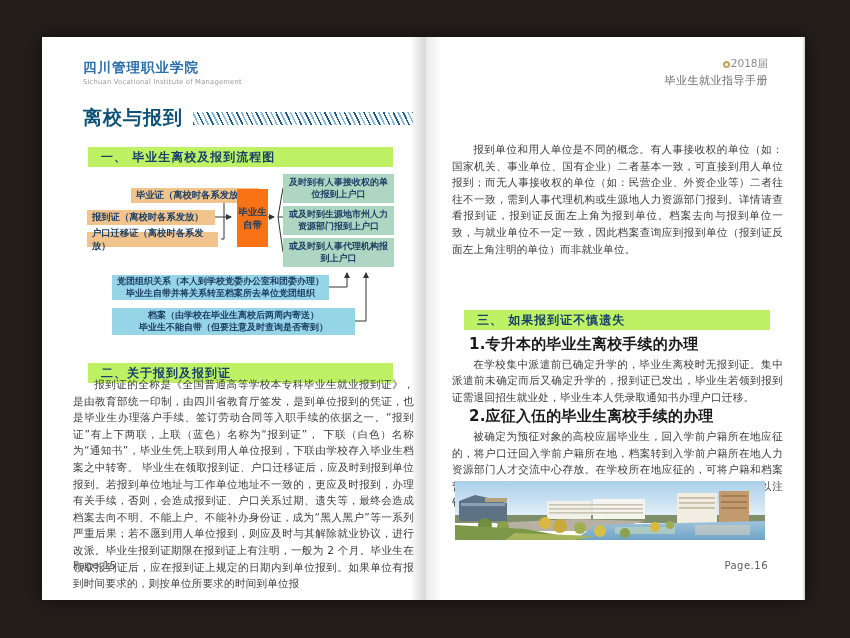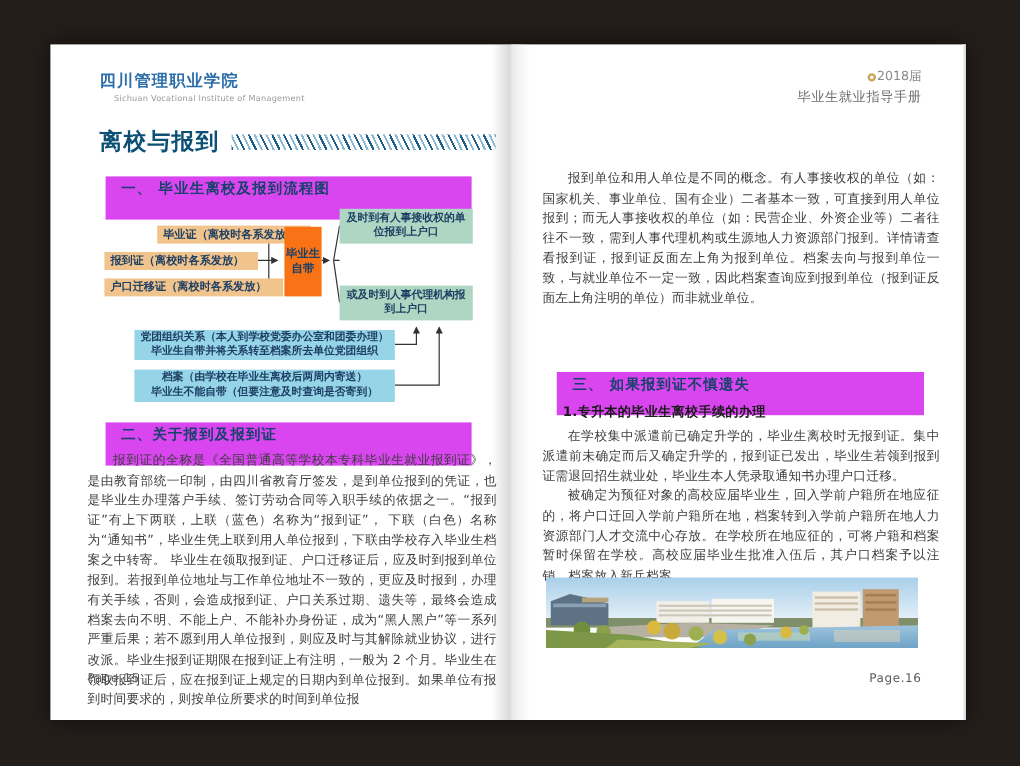--- a/index.html
+++ b/index.html
@@ -8,29 +8,29 @@
   .book{position:absolute;left:42px;top:37px;width:763px;height:563px;background:#ffffff;box-shadow:0 0 18px rgba(0,0,0,.6);}
   .page{position:absolute;top:0;height:563px;}
   .page-left{left:0;width:383px;}
   .page-right{left:383px;width:380px;}
   .spine{position:absolute;left:368px;top:0;width:32px;height:563px;
     background:linear-gradient(to right,rgba(0,0,0,0) 0%,rgba(120,120,120,.28) 45%,rgba(235,235,235,.9) 55%,rgba(0,0,0,0) 100%);pointer-events:none;}
   .edge-right{position:absolute;right:0;top:0;width:3px;height:563px;background:linear-gradient(to right,#fff,#cfcfcf);}
 
   
   .logo-cn{position:absolute;left:41px;top:22px;font-size:13.5px;font-weight:bold;color:#2b6ea9;letter-spacing:1px;}
-  .logo-en{position:absolute;left:41px;top:41px;font-size:6.8px;color:#9a9a9a;letter-spacing:.2px;margin-left:12px;}
+  .logo-en{position:absolute;left:41px;top:41px;font-size:6.8px;color:#9a9a9a;letter-spacing:.2px;}
   .chapter-row{position:absolute;left:41px;top:68px;width:330px;height:26px;display:flex;align-items:center;}
   .chapter-title{font-size:19px;font-weight:bold;color:#0d5076;letter-spacing:1px;white-space:nowrap;}
   .hatch{flex:1;height:13px;margin-left:10px;
     background:repeating-linear-gradient(64deg,#1d5d88 0 1.6px,transparent 1.6px 4.4px,#8ab9d6 4.4px 6px,transparent 6px 8.8px);}
-  .gold-bar{position:absolute;left:46px;width:305px;height:36px;background:#d946ef;color:#17406b;
+  .gold-bar{position:absolute;left:46px;width:305px;height:20px;background:#bef264;color:#17406b;
     font-size:12px;font-weight:bold;line-height:20px;padding-left:13px;box-sizing:border-box;letter-spacing:1px;}
   .bar1{top:110px;}
-  .bar2{top:315px;}
+  .bar2{top:326px;}
 
   
   .fc-box{position:absolute;box-sizing:border-box;color:#1d3f63;font-weight:bold;display:flex;align-items:center;justify-content:center;text-align:center;white-space:pre-line;}
   .fc-orange{background:#f2c48d;font-size:9.3px;justify-content:flex-start;padding-left:5px;text-align:left;}
   .fc-center{background:#f97316;font-size:9.5px;line-height:13px;}
   .fc-green{background:#aed6c2;font-size:9px;line-height:11.5px;}
   .fc-cyan{background:#96d4e8;font-size:9px;line-height:11.5px;}
   .fc-svg{position:absolute;left:0;top:0;width:383px;height:563px;pointer-events:none;}
 
   
@@ -43,21 +43,21 @@
   
   .rp-header{position:absolute;right:37px;top:20px;text-align:right;}
   .year-row{font-size:10.5px;color:#8a8a8a;display:flex;align-items:center;justify-content:flex-end;gap:1px;}
   .gold-dot{display:inline-block;width:7px;height:7px;border-radius:50%;border:2px solid #c9a45a;background:#fff;box-sizing:border-box;}
   .handbook{font-size:11px;color:#6e6e6e;margin-top:2px;letter-spacing:.5px;}
   .rp-flow{position:absolute;left:27px;top:104px;width:331px;font-size:10.6px;line-height:16.6px;color:#3d3d3d;text-align:justify;letter-spacing:.2px;}
   .rp-para{margin:0;}
   .indent{text-indent:2em;}
   .bar3{left:39px;top:273px;width:306px;}
   .rp-sub{position:absolute;left:27px;top:296px;width:331px;font-size:10.6px;line-height:16.6px;color:#3d3d3d;text-align:justify;letter-spacing:.2px;}
-  .subhead{font-weight:bold;color:#1a1a1a;font-size:11px;padding-left:17px;margin:3px 0 3px 0;}
+  .subhead{font-weight:bold;color:#1a1a1a;font-size:15px;padding-left:17px;margin:3px 0 3px 0;}
   .photo{position:absolute;left:30px;top:444px;width:310px;height:59px;overflow:hidden;}
 </style>
 </head>
 <body>
 
 <div class="stage">
   <div class="book">
 
     <div class="page page-left">
       <div class="logo-cn">四川管理职业学院</div>
@@ -81,33 +81,35 @@
           <path d="M182,180 H189" marker-end="url(#arr)"></path>
           <path d="M226,180 H232" marker-end="url(#arr)"></path>
           <path d="M236,180 L241,151 M236,180 H241 M236,180 L241,215"></path>
           <path d="M287,250 H305 V236" marker-end="url(#arr)"></path>
           <path d="M287,284 H324 V236" marker-end="url(#arr)"></path>
         </g>
       </svg>
 
       <div class="fc-box fc-orange" style="left:45px;top:151px;width:128px;height:15px;margin-left:44px;">毕业证（离校时各系发放）</div>
       <div class="fc-box fc-orange" style="left:45px;top:173px;width:128px;height:15px;">报到证（离校时各系发放）</div>
-      <div class="fc-box fc-orange" style="left:45px;top:195px;width:149px;height:15px;">户口迁移证（离校时各系发放）</div>
+      <div class="fc-box fc-orange" style="left:45px;top:195px;width:131px;height:15px;">户口迁移证（离校时各系发放）</div>
 
       <div class="fc-box fc-center" style="left:195px;top:152px;width:31px;height:58px;">毕业生
 自带</div>
 
       <div class="fc-box fc-green" style="left:241px;top:137px;width:111px;height:29px;">及时到有人事接收权的单
 位报到上户口</div>
+      <div class="fc-box fc-green" style="left:241px;top:169px;width:111px;height:29px;">或及时到生源地市州人力
+资源部门报到上户口</div>
       <div class="fc-box fc-green" style="left:241px;top:201px;width:111px;height:29px;">或及时到人事代理机构报
 到上户口</div>
 
       <div class="fc-box fc-cyan" style="left:70px;top:238px;width:217px;height:25px;">党团组织关系（本人到学校党委办公室和团委办理）
 毕业生自带并将关系转至档案所去单位党团组织</div>
-      <div class="fc-box fc-cyan" style="left:70px;top:271px;width:217px;height:27px;">档案（由学校在毕业生离校后两周内寄送）
+      <div class="fc-box fc-cyan" style="left:70px;top:271px;width:243px;height:27px;">档案（由学校在毕业生离校后两周内寄送）
 毕业生不能自带（但要注意及时查询是否寄到）</div>
 
       <div class="gold-bar bar2">二、关于报到及报到证</div>
       <div class="body-text">报到证的全称是《全国普通高等学校本专科毕业生就业报到证》，是由教育部统一印制，由四川省教育厅签发，是到单位报到的凭证，也是毕业生办理落户手续、签订劳动合同等入职手续的依据之一。“报到证”有上下两联，上联（蓝色）名称为“报到证”， 下联（白色）名称为“通知书”，毕业生凭上联到用人单位报到，下联由学校存入毕业生档案之中转寄。 毕业生在领取报到证、户口迁移证后，应及时到报到单位报到。若报到单位地址与工作单位地址不一致的，更应及时报到，办理有关手续，否则，会造成报到证、户口关系过期、遗失等，最终会造成档案去向不明、不能上户、不能补办身份证，成为“黑人黑户”等一系列严重后果；若不愿到用人单位报到，则应及时与其解除就业协议，进行改派。毕业生报到证期限在报到证上有注明，一般为 2 个月。毕业生在领取报到证后，应在报到证上规定的日期内到单位报到。如果单位有报到时间要求的，则按单位所要求的时间到单位报</div>
 
       <div class="pagenum pagenum-left">Page.15</div>
     </div>
 
     <div class="page page-right">
       <div class="rp-header">
@@ -120,20 +122,21 @@
 
       <div class="rp-flow">
         <p class="rp-para indent">报到单位和用人单位是不同的概念。有人事接收权的单位（如：国家机关、事业单位、国有企业）二者基本一致，可直接到用人单位报到；而无人事接收权的单位（如：民营企业、外资企业等）二者往往不一致，需到人事代理机构或生源地人力资源部门报到。详情请查看报到证，报到证反面左上角为报到单位。档案去向与报到单位一致，与就业单位不一定一致，因此档案查询应到报到单位（报到证反面左上角注明的单位）而非就业单位。</p>
       </div>
 
       <div class="gold-bar bar3">三、 如果报到证不慎遗失</div>
 
       <div class="rp-sub">
         <div class="subhead">1.专升本的毕业生离校手续的办理</div>
         <p class="rp-para indent">在学校集中派遣前已确定升学的，毕业生离校时无报到证。集中派遣前未确定而后又确定升学的，报到证已发出，毕业生若领到报到证需退回招生就业处，毕业生本人凭录取通知书办理户口迁移。</p>
+        <div class="subhead">2.应征入伍的毕业生离校手续的办理</div>
         <p class="rp-para indent">被确定为预征对象的高校应届毕业生，回入学前户籍所在地应征的，将户口迁回入学前户籍所在地，档案转到入学前户籍所在地人力资源部门人才交流中心存放。在学校所在地应征的，可将户籍和档案暂时保留在学校。高校应届毕业生批准入伍后，其户口档案予以注销，档案放入新兵档案。</p>
       </div>
 
       <div class="photo">
         <svg width="310" height="59" viewBox="0 0 310 59">
           <defs>
             <linearGradient id="sky" x1="0" y1="0" x2="0" y2="1">
               <stop offset="0" stop-color="#a9cfe9"></stop>
                 <stop offset="1" stop-color="#e8f2f9"></stop>
             </linearGradient>

